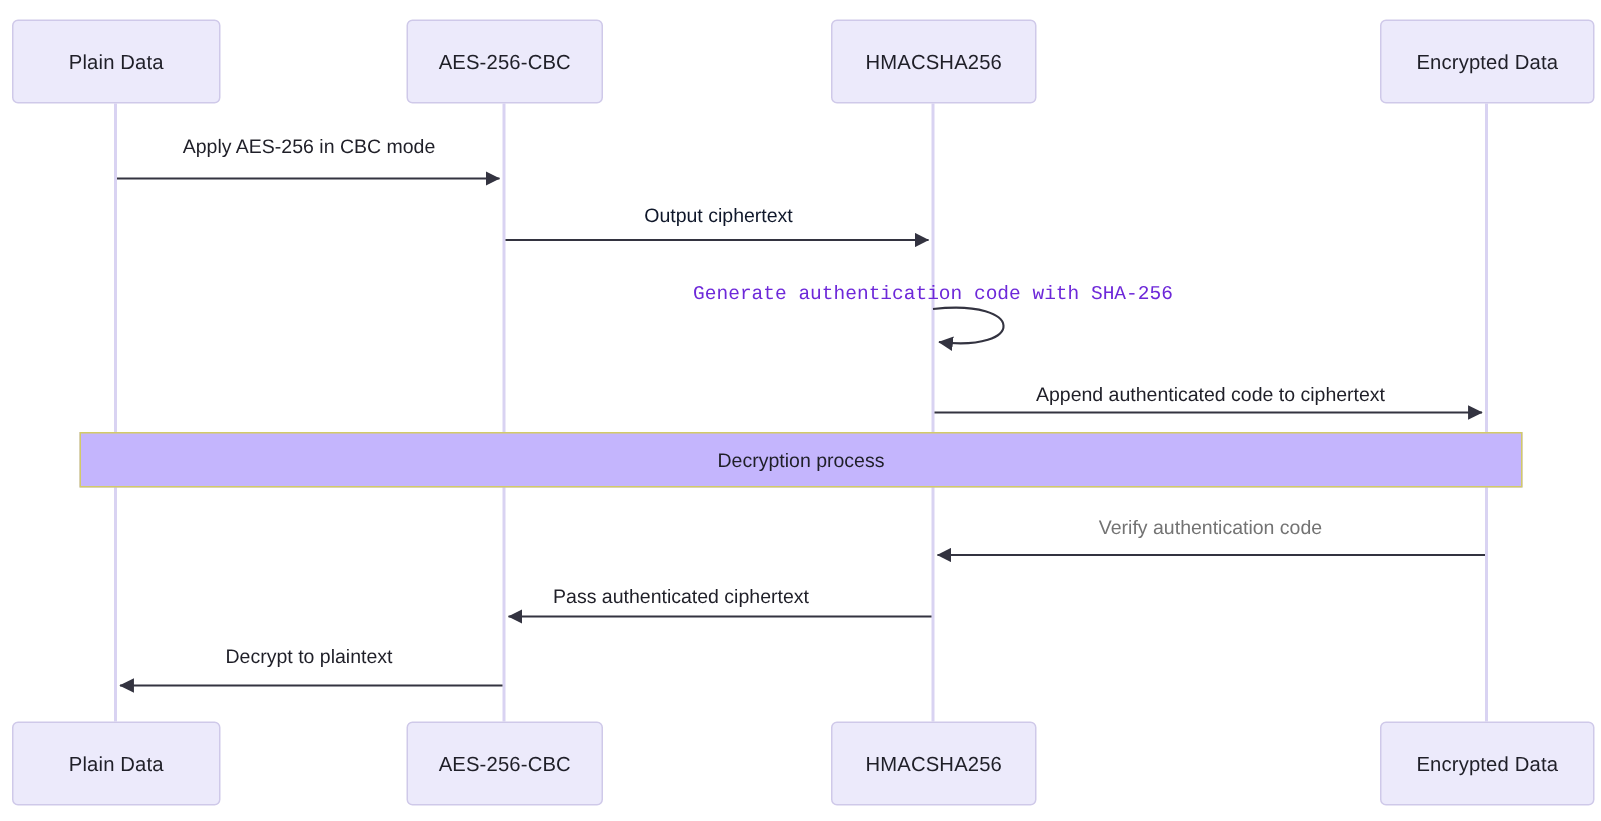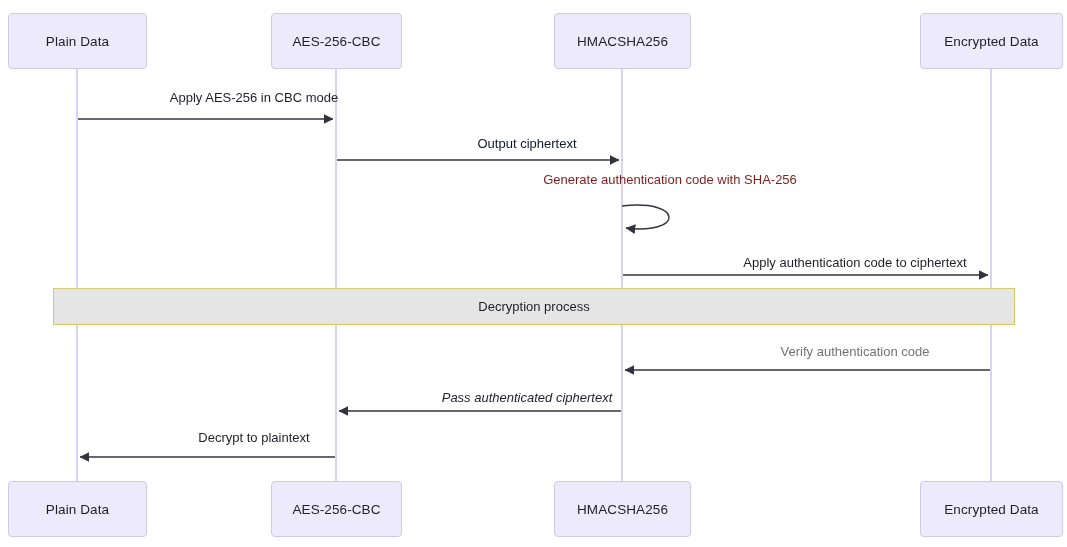--- a/index.html
+++ b/index.html
@@ -25,21 +25,20 @@
     white-space:nowrap;
   }
 
   .msg-label{
     position:absolute;
     font-size:13px;
     color:#2b2b33;
     white-space:nowrap;
     transform:translateX(-50%);
     text-align:center;
-    margin-left:48px;
   }
 
   .note-bar{
     position:absolute;
     box-sizing:border-box;
     background:#FDF5B6;
     border:1px solid #D3CB67;
     display:flex;align-items:center;justify-content:center;
     font-size:13px;
     color:#1f1f28;
@@ -101,24 +100,24 @@
       <div class="participant-box" style="left: 554px; top: 481px; width: 137px; height: 56px; background: rgb(236, 234, 251); border-color: rgb(207, 201, 233);">
         <span>HMACSHA256</span>
       </div>
       <div class="participant-box" style="left: 920px; top: 481px; width: 143px; height: 56px; background: rgb(236, 234, 251); border-color: rgb(207, 201, 233);">
         <span>Encrypted Data</span>
       </div>
     </div>
   <div id="labels">
       <div class="msg-label" style="left: 206px; top: 90px; color: rgb(31, 31, 40);">Apply AES-256 in CBC mode</div>
       <div class="msg-label" style="left: 479px; top: 136px; color: #0f172a;">Output ciphertext</div>
-      <div class="msg-label" style="left: 622px; top: 172px; color: #7f1d1d;">Generate authentication code with SHA-256</div>
-      <div class="msg-label" style="left: 807px; top: 255px; color: rgb(31, 31, 40);">Apply authentication code to ciphertext</div>
+      <div class="msg-label" style="left: 622px; top: 188px; color: #6d28d9; font-family: Liberation Mono, monospace;">Generate authentication code with SHA-256</div>
+      <div class="msg-label" style="left: 807px; top: 255px; color: rgb(31, 31, 40);">Append authenticated code to ciphertext</div>
       <div class="msg-label" style="left: 807px; top: 344px; color: #737373;">Verify authentication code</div>
-      <div class="msg-label" style="left: 479px; top: 390px; color: rgb(31, 31, 40); font-style: italic;">Pass authenticated ciphertext</div>
+      <div class="msg-label" style="left: 454px; top: 390px; color: rgb(31, 31, 40);">Pass authenticated ciphertext</div>
       <div class="msg-label" style="left: 206px; top: 430px; color: rgb(31, 31, 40);">Decrypt to plaintext</div>
     </div>
 
-  <div class="note-bar" id="note-bar" style="left: 53px; top: 288px; width: 962px; height: 37px; background: #e5e5e5; border-color: rgb(211, 203, 103);">
+  <div class="note-bar" id="note-bar" style="left: 53px; top: 288px; width: 962px; height: 37px; background: #c4b5fd; border-color: rgb(211, 203, 103);">
     <span>Decryption process</span>
   </div>
 
 </div>
 
 </body></html>

